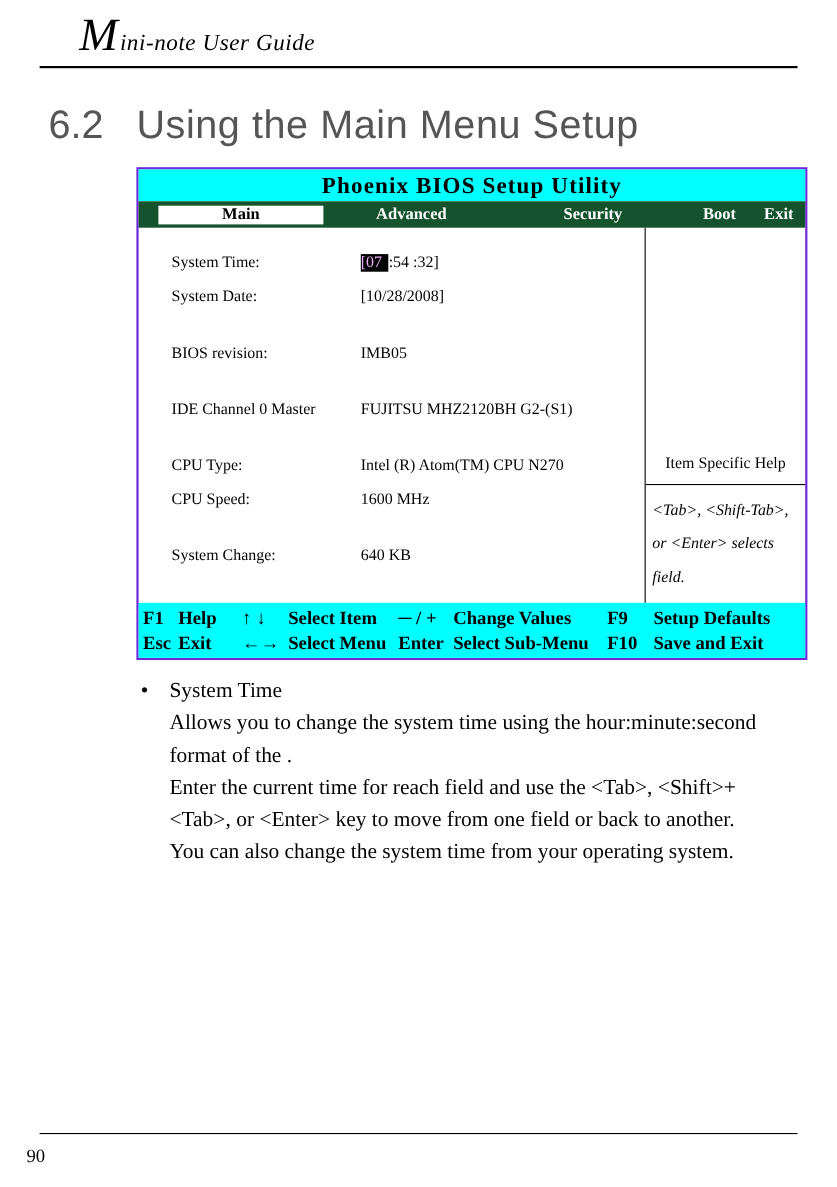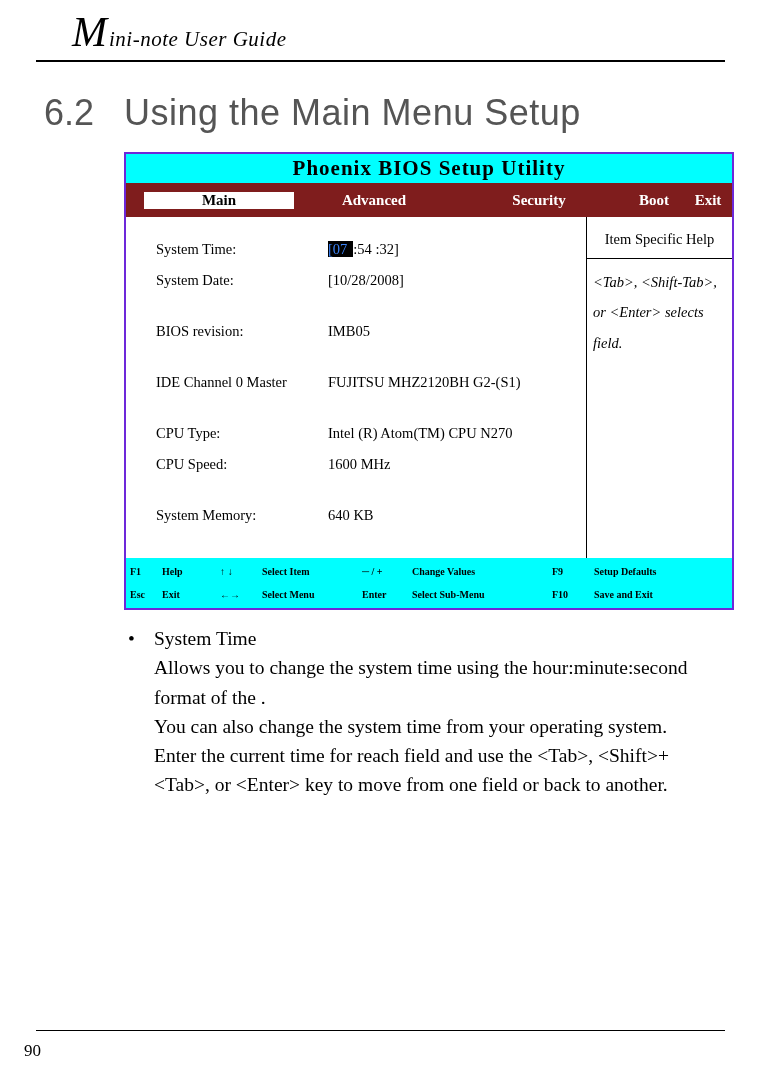--- a/index.html
+++ b/index.html
@@ -59,38 +59,39 @@
       background: #00ffff;
       text-align: center;
       font-weight: bold;
       font-size: 21px;
       letter-spacing: 1px;
       padding: 2px 0 2px 0;
       font-family: "Times New Roman", serif;
     }
     .bios-tabs {
       display: flex;
-      background: #7f1d1d;
+      background: #14532d;
       color: #fff;
       font-weight: bold;
       font-size: 15px;
-      height: 34px;
+      height: 24px;
       align-items: center;
     }
     .bios-tab {
       text-align: center;
     }
     .tab-main { background: #fff; color: #000; width: 150px; margin-left: 18px; }
     .tab-advanced { flex: 0 0 160px; }
     .tab-security { flex: 0 0 170px; }
     .tab-boot { flex: 0 0 60px; }
     .tab-exit { flex: 1; }
     .bios-body {
       display: flex;
       border-top: none;
+      align-items: flex-end;
     }
     .bios-left {
       flex: 1;
       padding: 24px 10px 20px 30px;
       font-size: 14.5px;
       border-right: 1px solid #000;
     }
     .bios-right {
       width: 145px;
       font-size: 14.5px;
@@ -112,27 +113,27 @@
       margin-bottom: 14px;
     }
     .bios-row.gap { margin-bottom: 34px; }
     .bios-row.gap-last { margin-bottom: 50px; }
     .bios-label { width: 172px; }
     .bios-value-box {
       display: inline-block;
     }
     .hl {
       background: #000;
-      color: #3b82f6;
+      color: #f0abfc;
       padding: 0 6px 0 0;
     }
     .bios-footer {
       background: #00ffff;
       font-weight: bold;
-      font-size: 10px;
+      font-size: 17px;
       padding: 2px 4px 2px 4px;
     }
     .footer-row { display: flex; align-items: center; height: 23px; }
     .fk1 { width: 32px; }
     .fk2 { width: 58px; }
     .fk3 { width: 42px; text-align: left; font-family: Arial, sans-serif; }
     .fk4 { width: 100px; }
     .fk5 { width: 50px; text-align: left; }
     .fk6 { width: 140px; }
     .fk7 { width: 42px; }
@@ -207,21 +208,21 @@
         </div>
         <div class="bios-row">
           <div class="bios-label">CPU Type:</div>
           <div>Intel (R) Atom(TM) CPU N270</div>
         </div>
         <div class="bios-row gap">
           <div class="bios-label">CPU Speed:</div>
           <div>1600 MHz</div>
         </div>
         <div class="bios-row">
-          <div class="bios-label">System Memory:</div>
+          <div class="bios-label">System Change:</div>
           <div>640 KB</div>
         </div>
       </div>
       <div class="bios-right">
         <div class="help-header">Item Specific Help</div>
         <div class="help-body">&lt;Tab&gt;, &lt;Shift-Tab&gt;, or &lt;Enter&gt; selects field.</div>
       </div>
     </div>
     <div class="bios-footer">
       <div class="footer-row">
@@ -246,21 +247,21 @@
       </div>
     </div>
   </div>
 
   <div class="body-text">
     <div class="bullet-row">
       <div class="bullet">•</div>
       <div class="bt">
         <div>System Time</div>
         <div class="body-para">Allows you to change the system time using the hour:minute:second format of the .</div>
+        <div class="body-para">Enter the current time for reach field and use the &lt;Tab&gt;, &lt;Shift&gt;+&lt;Tab&gt;, or &lt;Enter&gt; key to move from one field or back to another.</div>
         <div class="body-para">You can also change the system time from your operating system.</div>
-        <div class="body-para">Enter the current time for reach field and use the &lt;Tab&gt;, &lt;Shift&gt;+&lt;Tab&gt;, or &lt;Enter&gt; key to move from one field or back to another.</div>
       </div>
     </div>
   </div>
 </div>
 
 <div class="footer-rule"></div>
 <div class="page-footer">90</div>
 
 </body></html>

